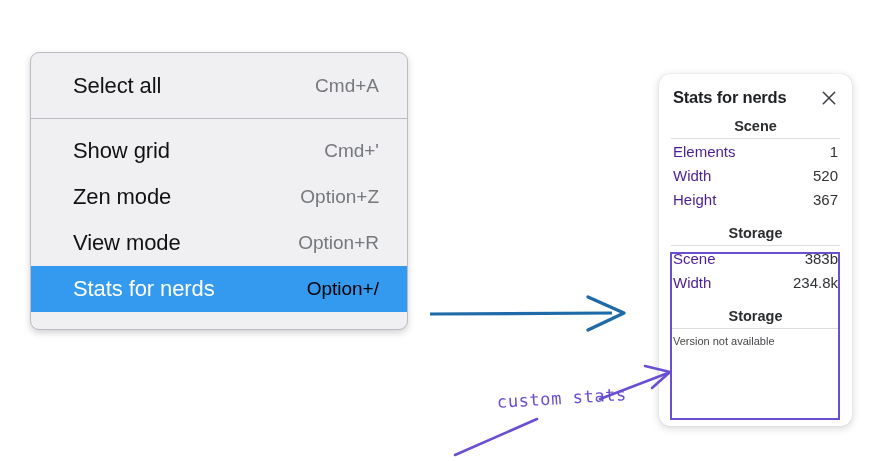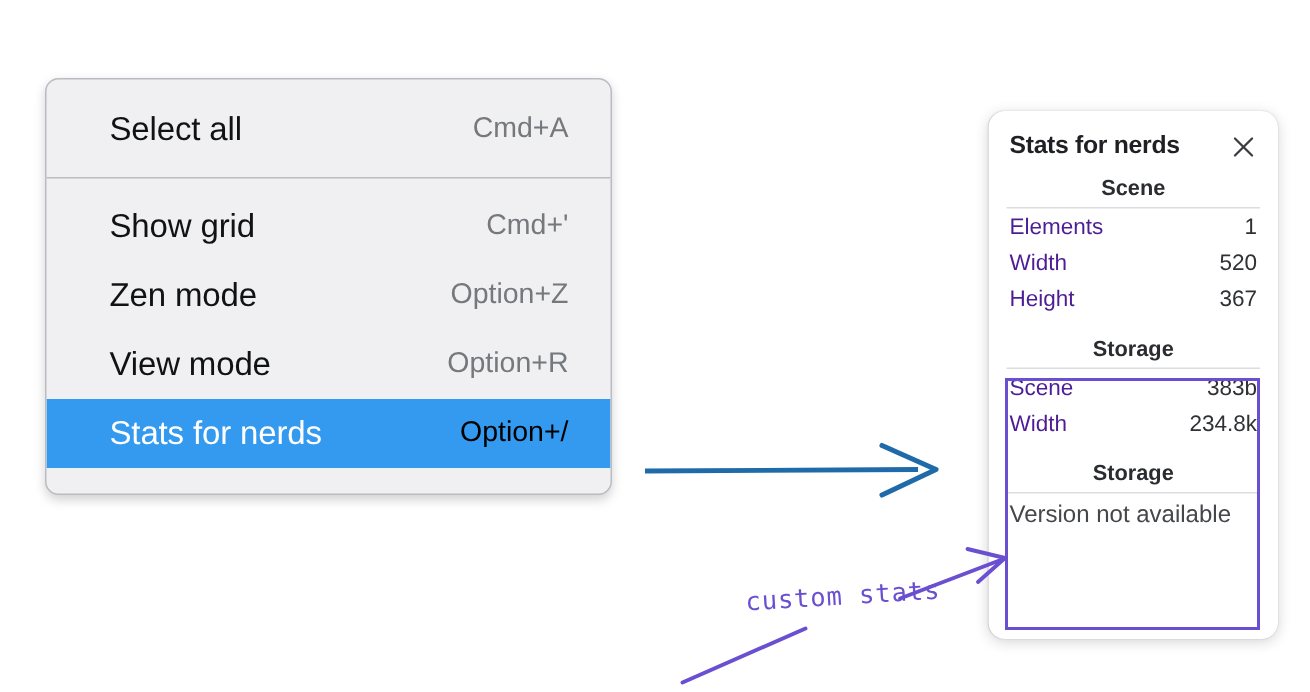--- a/index.html
+++ b/index.html
@@ -110,21 +110,21 @@
     justify-content: space-between;
     align-items: baseline;
     padding: 4px 14px 3px 14px;
     font-size: 15px;
     color: #444649;
   }
   .stats-line .k { color: #4c1d95; text-align: right; }
   .stats-line .v { color: #2f3134; }
   .stats-plain {
     padding: 6px 14px 3px 14px;
-    font-size: 16px;
+    font-size: 11px;
     color: #45474a;
     text-align: left;
   }
 
   
   #custom-stats-box {
     position: absolute;
     left: 11px;
     top: 178px;
     width: 170px;

